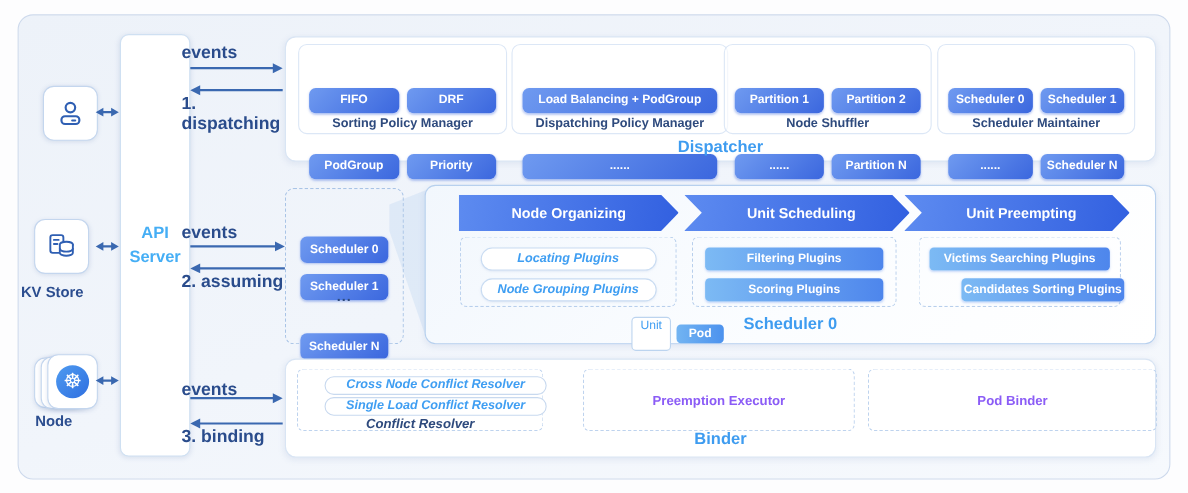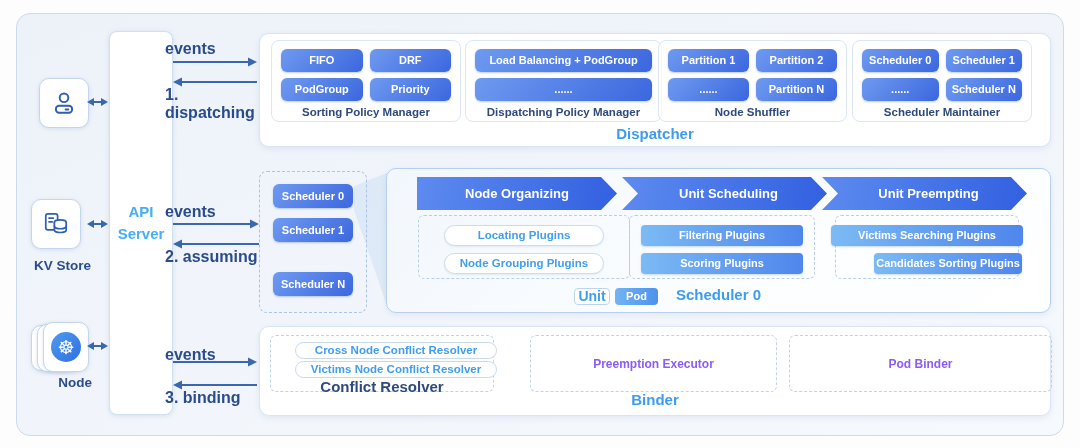--- a/index.html
+++ b/index.html
@@ -8,21 +8,21 @@
   .page{position:relative;width:1080px;height:448px;}
   .canvas{position:absolute;left:16px;top:13px;width:1046px;height:421px;
           border:1px solid #cdd9ec;border-radius:14px;
           background:linear-gradient(160deg,#edf2f9 0%,#f1f5fb 50%,#f6f9fd 100%);}
   svg.layer{position:absolute;left:0;top:0;pointer-events:none;}
   .z1{z-index:1}.z5{z-index:5}
 
   
   .icon-card{position:absolute;background:#fff;border:1px solid #c4d6ee;border-radius:10px;
              box-shadow:0 1px 4px rgba(100,130,180,.18);display:flex;align-items:center;justify-content:center;}
-  .rail-label{position:absolute;font-size:13.5px;font-weight:bold;color:#2b4d8f;text-align:right;}
+  .rail-label{position:absolute;font-size:13.5px;font-weight:bold;color:#2b4d8f;text-align:left;}
   .api-box{position:absolute;left:92px;top:17px;width:62px;height:382px;background:#fff;
            border:1px solid #cfe0f2;border-radius:8px;box-shadow:0 1px 5px rgba(100,130,180,.18);
            display:flex;flex-direction:column;align-items:center;justify-content:center;gap:2px;z-index:2;}
   .api-box span{color:#45aef5;font-size:15px;font-weight:bold;line-height:1.35;}
   .k8s-circle{width:30px;height:30px;border-radius:50%;background:linear-gradient(135deg,#4f9bf0,#2f6fe0);
               color:#fff;display:flex;align-items:center;justify-content:center;font-size:19px;line-height:1;}
 
   
   .lbl{position:absolute;width:100px;left:148px;text-align:left;font-size:16px;font-weight:bold;color:#2a4c8c;z-index:4;}
 
@@ -30,21 +30,21 @@
   .panel{position:absolute;background:#fff;border:1px solid #d9e5f4;border-radius:10px;
          box-shadow:0 2px 6px rgba(110,140,190,.14);z-index:2;}
   .panel-title{position:absolute;left:50%;transform:translateX(-50%);font-size:15px;font-weight:bold;color:#3e9cf0;white-space:nowrap;}
 
   
   .dgroup{position:absolute;top:6px;height:80px;border:1px solid #dce7f6;border-radius:8px;background:rgba(255,255,255,.65);}
   .dgroup .pills{display:grid;grid-template-columns:1fr 1fr;gap:6px 7px;padding:8px 9px 0;}
   .dgroup .pills.rows{grid-template-columns:1fr;}
   .bluepill{height:23px;line-height:23px;border-radius:6px;text-align:center;color:#fff;
             font-size:11px;font-weight:bold;background:linear-gradient(135deg,#6f9af0,#3b67de);
-            box-shadow:0 1px 2px rgba(59,103,222,.35);white-space:nowrap;overflow:hidden;}
+            box-shadow:0 1px 2px rgba(59,103,222,.35);white-space:nowrap;overflow:hidden;margin-top:31px;}
   .glabel{position:absolute;bottom:3px;left:0;right:0;text-align:center;font-size:11.5px;font-weight:bold;color:#2e4a7d;white-space:nowrap;}
 
   
   .slist{position:absolute;left:242px;top:157px;width:106px;height:140px;border:1px dashed #a9c4e6;border-radius:8px;z-index:2;}
   .slist .bluepill{position:absolute;left:13px;width:80px;height:24px;line-height:24px;}
   .sdots{position:absolute;left:0;right:0;top:90px;text-align:center;color:#2e4a7d;font-weight:bold;font-size:13px;letter-spacing:1px;}
 
   
   .sched-panel{left:369px;top:154px;width:663px;height:143px;border-color:#b7d0ee;
                background:linear-gradient(135deg,#f2f7fd 0%,#fbfdff 55%,#ffffff 100%);}
@@ -54,32 +54,32 @@
   .banner.first{clip-path:polygon(0 0,calc(100% - 16px) 0,100% 50%,calc(100% - 16px) 100%,0 100%);}
   .banner.chev{clip-path:polygon(0 0,calc(100% - 16px) 0,100% 50%,calc(100% - 16px) 100%,0 100%,16px 50%);padding-left:8px;}
   .pbox{position:absolute;top:46px;height:64px;border:1px dashed #b8cfec;border-radius:6px;
         display:flex;flex-direction:column;align-items:center;justify-content:flex-start;gap:7px;padding-top:9px;box-sizing:border-box;}
   .whitepill{height:21px;line-height:19px;border:1px solid #c9dcf2;border-radius:11px;background:#fff;
              color:#3f9ef2;font-size:11.5px;font-weight:bold;text-align:center;box-sizing:border-box;
              box-shadow:0 1px 2px rgba(120,150,200,.15);white-space:nowrap;}
   .lightpill{height:21px;line-height:21px;border-radius:4px;color:#fff;font-size:11px;font-weight:bold;text-align:center;
              background:linear-gradient(90deg,#7cbaf4,#4e86ec);box-shadow:0 1px 2px rgba(78,134,236,.3);white-space:nowrap;}
   .legend{position:absolute;top:119px;left:187px;display:flex;gap:5px;align-items:center;}
-  .legend .u{width:36px;height:17px;line-height:15px;border:1px solid #bcd4ef;border-radius:4px;background:#fff;
-             color:#3f9ef2;font-size:14px;font-weight:bold;text-align:center;box-sizing:border-box;}
+  .legend .u{width:36px;height:31px;line-height:15px;border:1px solid #bcd4ef;border-radius:4px;background:#fff;
+             color:#3f9ef2;font-size:11px;font-weight:normal;text-align:center;box-sizing:border-box;}
   .legend .p{width:43px;height:17px;line-height:17px;border-radius:4px;color:#fff;font-size:11px;font-weight:bold;text-align:center;
              background:linear-gradient(90deg,#72b4f2,#4c92ee);}
 
   
   .binder-panel{left:242px;top:312px;width:790px;height:88px;}
   .bbox{position:absolute;top:8px;height:57px;border:1px dashed #bed3ee;border-radius:6px;box-sizing:border-box;}
   .bbox.center{display:flex;align-items:center;justify-content:center;font-size:12px;font-weight:600;color:#8b5cf6;}
   .crpill{position:absolute;left:24px;width:202px;height:17px;line-height:15px;border:1px solid #c8d9ef;border-radius:9px;
           background:#fff;color:#3f9ef2;font-size:11.5px;font-weight:bold;text-align:center;box-sizing:border-box;}
-  .crlabel{position:absolute;left:0;right:0;top:42px;text-align:center;font-size:15px;font-weight:bold;color:#2e4a7d;}
+  .crlabel{position:absolute;left:0;right:0;top:42px;text-align:center;font-size:12px;font-weight:bold;color:#2e4a7d;}
 </style>
 </head>
 <body>
 
 <div class="page">
   <div class="canvas">
 
     <svg class="layer z1" width="1046" height="421">
       <polygon points="337,172 370,159 370,292 337,196" fill="#cfe0f4" opacity="0.55"></polygon>
     </svg>
@@ -170,44 +170,44 @@
       <div class="bluepill" style="top:46px;">Scheduler 1</div>
       <div class="sdots">...</div>
       <div class="bluepill" style="top:100px;">Scheduler N</div>
     </div>
 
     <div class="panel sched-panel">
       <div class="banner first" style="left:30px;width:200px;">Node Organizing</div>
       <div class="banner chev" style="left:235px;width:197px;">Unit Scheduling</div>
       <div class="banner chev" style="left:435px;width:197px;">Unit Preempting</div>
 
-      <div class="pbox" style="left:31px;width:212px;">
+      <div class="pbox" style="left:31px;width:197px;font-style:italic;">
         <div class="whitepill" style="width:160px;">Locating Plugins</div>
         <div class="whitepill" style="width:160px;">Node Grouping Plugins</div>
       </div>
       <div class="pbox" style="left:242px;width:186px;">
         <div class="lightpill" style="width:162px;">Filtering Plugins</div>
         <div class="lightpill" style="width:162px;">Scoring Plugins</div>
       </div>
       <div class="pbox" style="left:448px;width:184px;">
-        <div class="lightpill" style="width:192px;">Victims Searching Plugins</div>
+        <div class="lightpill" style="width:164px;">Victims Searching Plugins</div>
         <div class="lightpill" style="width:148px;margin-left:42px;">Candidates Sorting Plugins</div>
       </div>
 
       <div class="legend">
         <div class="u">Unit</div>
         <div class="p">Pod</div>
       </div>
       <div class="panel-title" style="top:117px;">Scheduler 0</div>
     </div>
 
     <div class="panel binder-panel">
-      <div class="bbox" style="left:10px;width:224px;">
+      <div class="bbox" style="left:10px;width:224px;font-style:italic;">
         <div class="crpill" style="top:6px;">Cross Node Conflict Resolver</div>
-        <div class="crpill" style="top:25px;">Victims Node Conflict Resolver</div>
+        <div class="crpill" style="top:25px;">Single Load Conflict Resolver</div>
         <div class="crlabel">Conflict Resolver</div>
       </div>
       <div class="bbox center" style="left:270px;width:247px;">Preemption Executor</div>
       <div class="bbox center" style="left:529px;width:263px;">Pod Binder</div>
       <div class="panel-title" style="top:64px;">Binder</div>
     </div>
 
     <svg class="layer z5" width="1046" height="421">
       <g stroke="#3a68b0" stroke-width="2" fill="#3a68b0">
 

